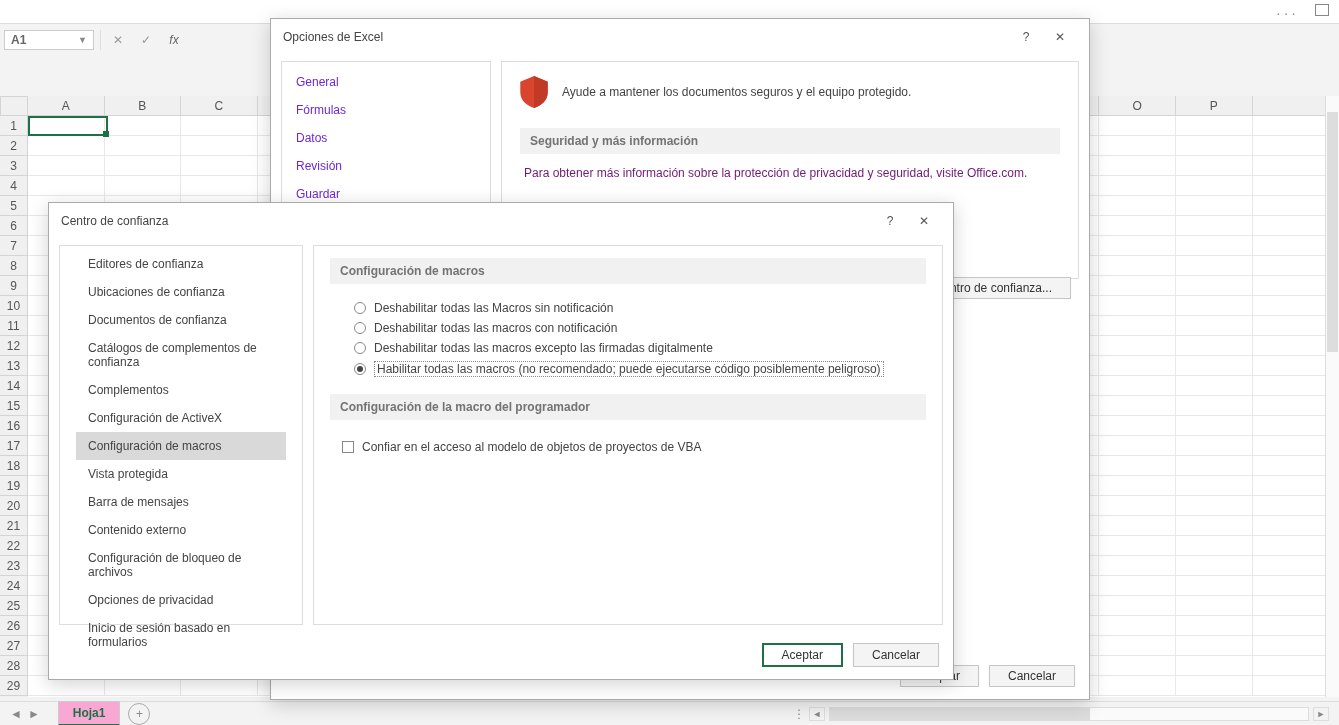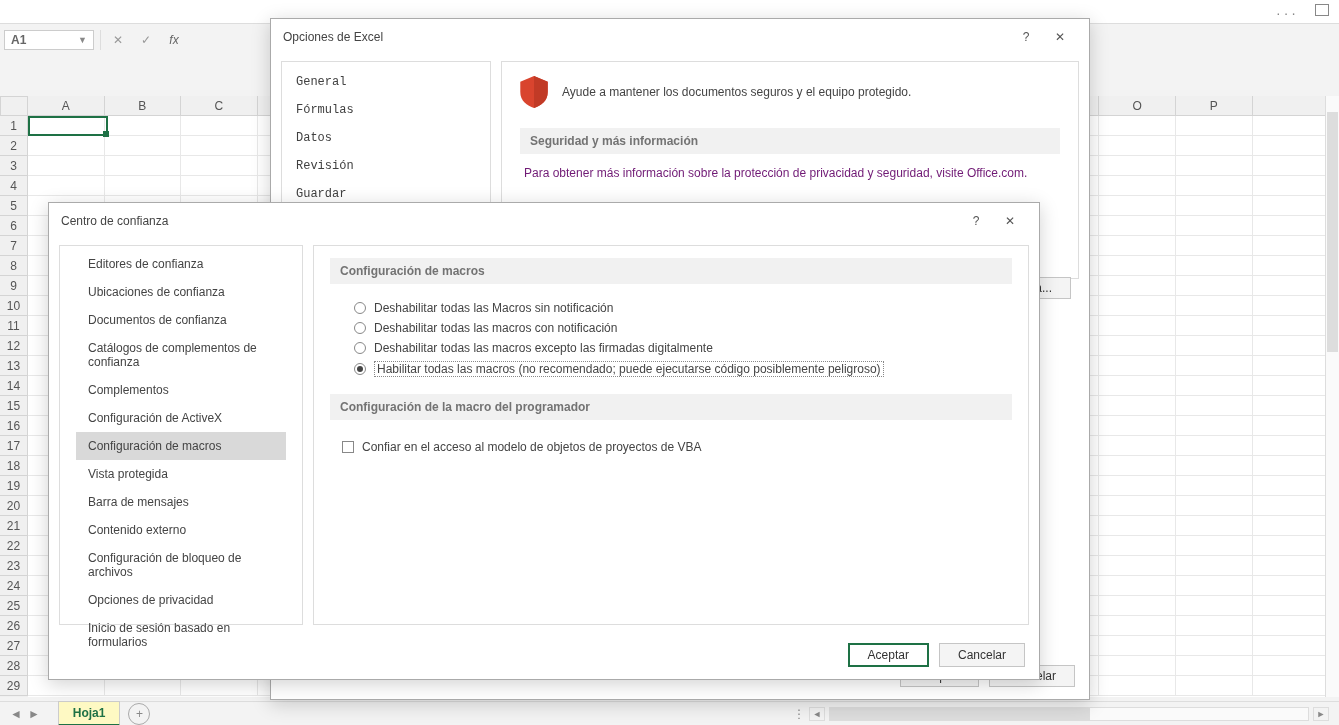--- a/index.html
+++ b/index.html
@@ -28,56 +28,56 @@
 .cells { position: absolute; top: 20px; left: 28px; right: 0; bottom: 0; }
 .cells .cellrow { height: 20px; display: flex; }
 .cells .cell { width: 80px; border-right: 1px solid #e8e8e8; border-bottom: 1px solid #e8e8e8; }
 .active-cell { position: absolute; top: 20px; left: 28px; width: 80px; height: 20px; border: 2px solid #1e7145; pointer-events: none; }
 .active-cell::after { content: ""; position: absolute; right: -3px; bottom: -3px; width: 6px; height: 6px; background: #1e7145; }
 
 
 .sheet-bar { position: absolute; bottom: 0; left: 0; right: 0; height: 24px; background: #f3f3f3; border-top: 1px solid #ddd; display: flex; align-items: center; }
 .sheet-nav { display: flex; gap: 6px; padding: 0 10px; color: #888; }
 .sheet-nav span { cursor: default; }
-.sheet-tab { padding: 4px 14px; background: #fef9c3; border: 1px solid #ccc; border-bottom: 2px solid #1e7145; font-weight: bold; color: #1e7145; margin-left: 8px; }
+.sheet-tab { padding: 4px 14px; background: #f9a8d4; border: 1px solid #ccc; border-bottom: 2px solid #1e7145; font-weight: bold; color: #1e7145; margin-left: 8px; }
 .sheet-add { width: 22px; height: 22px; border-radius: 50%; border: 1px solid #aaa; display: flex; align-items: center; justify-content: center; margin-left: 8px; color: #888; }
 .sheet-scroll { position: absolute; right: 10px; bottom: 4px; display: flex; align-items: center; gap: 4px; }
 .sheet-scroll .bar { width: 480px; height: 14px; background: #fafafa; border: 1px solid #ddd; position: relative; }
 .sheet-scroll .thumb { position: absolute; left: 0; top: 0; bottom: 0; width: 260px; background: #ddd; }
 .sheet-scroll .arr { width: 16px; height: 14px; border: 1px solid #ddd; display: flex; align-items: center; justify-content: center; font-size: 9px; color: #888; }
 
 
 .v-scroll { position: absolute; top: 96px; right: 0; bottom: 28px; width: 14px; background: #fafafa; border-left: 1px solid #ddd; }
 .v-scroll .thumb { position: absolute; top: 16px; left: 1px; right: 1px; height: 240px; background: #ddd; }
 
 
 .dialog { position: absolute; background: #fff; border: 1px solid #aaa; box-shadow: 0 4px 18px rgba(0,0,0,0.18); }
 .dialog-title { height: 36px; display: flex; align-items: center; padding: 0 12px; color: #444; }
 .dialog-title .spacer { flex: 1; }
 .dialog-title .win-btn { width: 34px; height: 28px; display: flex; align-items: center; justify-content: center; color: #555; }
 .dialog-body { padding: 6px 10px 10px 10px; display: flex; gap: 10px; }
 
 
 .opt-dialog { top: 18px; left: 270px; width: 820px; height: 682px; }
 .opt-sidebar { width: 210px; border: 1px solid #ddd; background: #fff; padding: 6px 0; }
-.opt-sidebar div { padding: 7px 14px; color: #404040; font-family: Liberation Mono, monospace; }
+.opt-sidebar div { padding: 7px 14px; color: #6d28d9; }
 .opt-main { flex: 1; }
 .opt-panel { border: 1px solid #ddd; background: #fff; height: 218px; padding: 14px 18px; }
 .shield-row { display: flex; align-items: center; gap: 14px; margin-bottom: 20px; }
 .shield { width: 28px; height: 32px; }
 .section-hdr { background: #f1f1f1; padding: 6px 10px; font-weight: 600; color: #737373; margin-bottom: 12px; }
 .help-text { color: #701a75; margin: 0 0 20px 4px; }
 .link { color: #2a6dbb; text-decoration: underline; cursor: pointer; margin-left: 22px; display: inline-block; text-align: right; }
 .opt-cc-btn { position: absolute; right: 18px; top: 258px; padding: 4px 10px; background: #f4f4f4; border: 1px solid #c5c5c5; }
 .opt-footer { position: absolute; right: 14px; bottom: 12px; display: flex; gap: 10px; }
 .btn { padding: 3px 18px; background: #f4f4f4; border: 1px solid #c5c5c5; color: #333; }
 .btn.primary { border: 2px solid #1e7145; background: #fff; }
 
 
-.tc-dialog { top: 202px; left: 48px; width: 992px; height: 478px; z-index: 10; }
+.tc-dialog { top: 202px; left: 48px; width: 906px; height: 478px; z-index: 10; }
 .tc-dialog .dialog-body { height: 396px; }
 .tc-sidebar { width: 244px; border: 1px solid #ddd; background: #fff; padding: 4px 16px; }
 .tc-sidebar div { padding: 7px 12px; color: #444; cursor: default; }
 .tc-sidebar div.selected { background: #d9d9d9; }
 .tc-main { flex: 1; border: 1px solid #ddd; background: #fff; padding: 12px 16px; }
 .tc-main .section-hdr { margin-bottom: 14px; }
 .radio-row { display: flex; align-items: center; gap: 8px; padding: 3px 0 3px 24px; color: #444; }
 .radio { width: 12px; height: 12px; border: 1px solid #888; border-radius: 50%; position: relative; }
 .radio.checked::after { content: ""; position: absolute; inset: 2px; background: #444; border-radius: 50%; }
 .radio-row.box span.lbl { border: 1px dotted #888; padding: 0 2px; }

